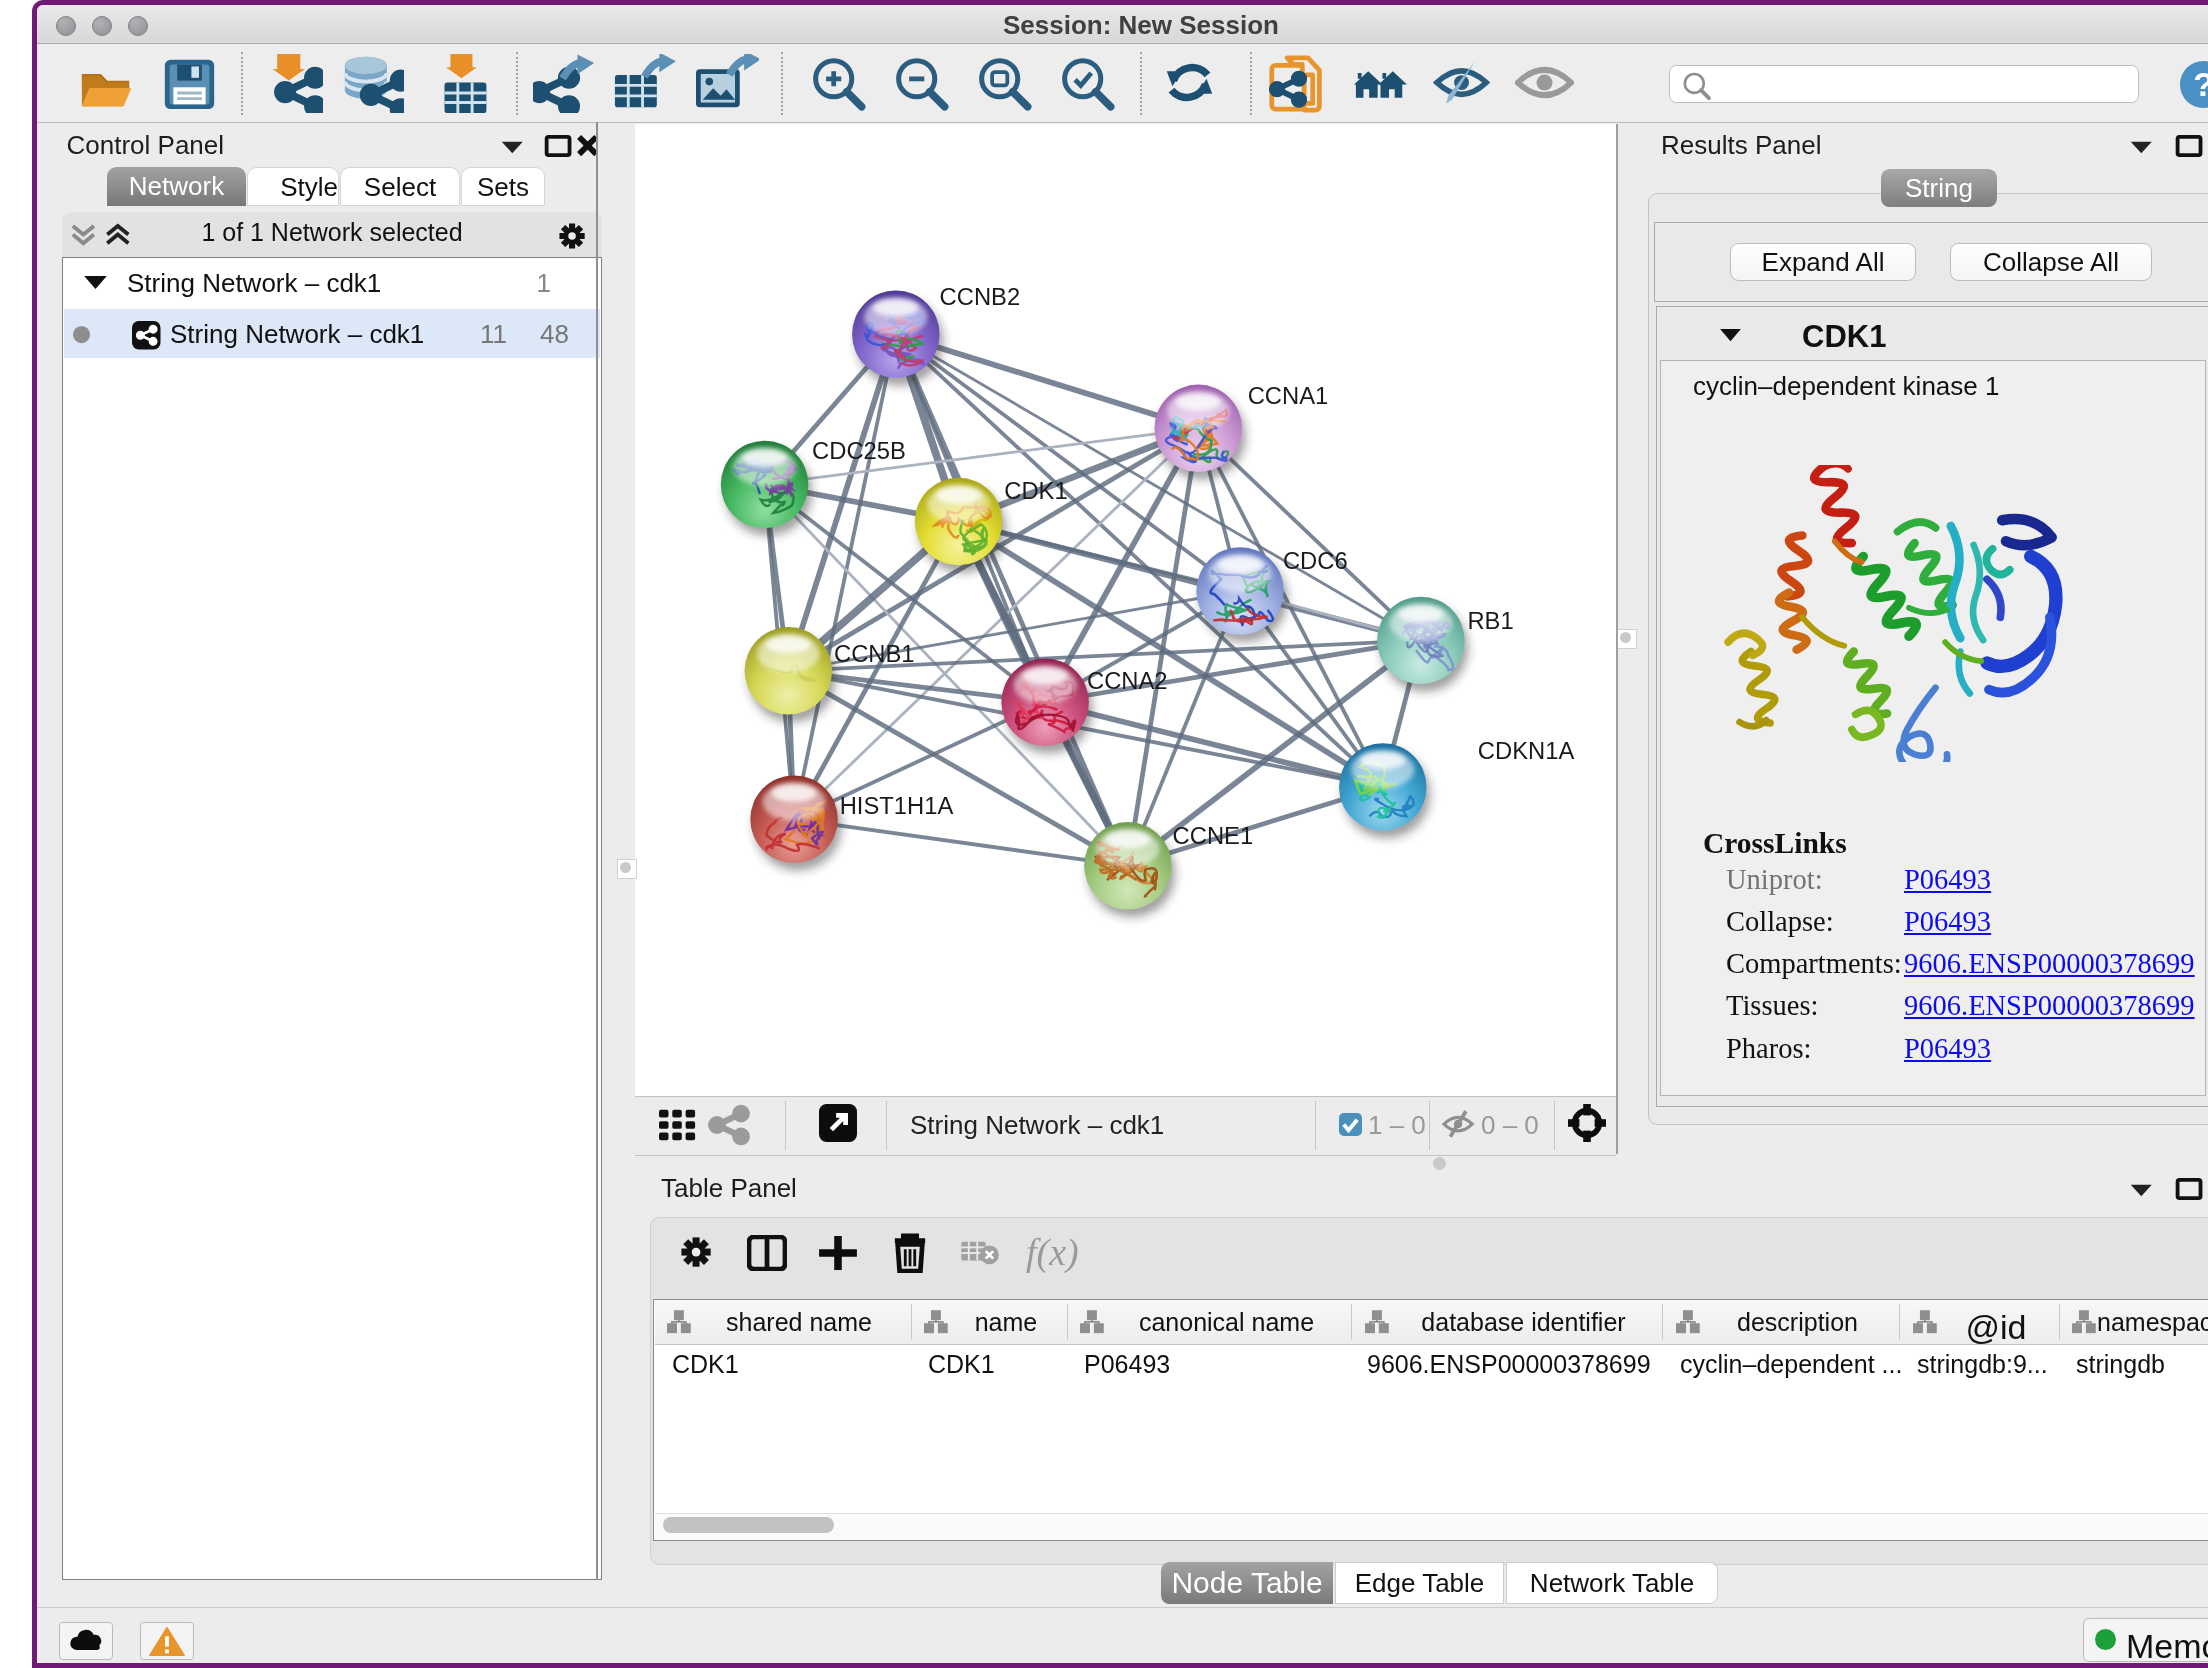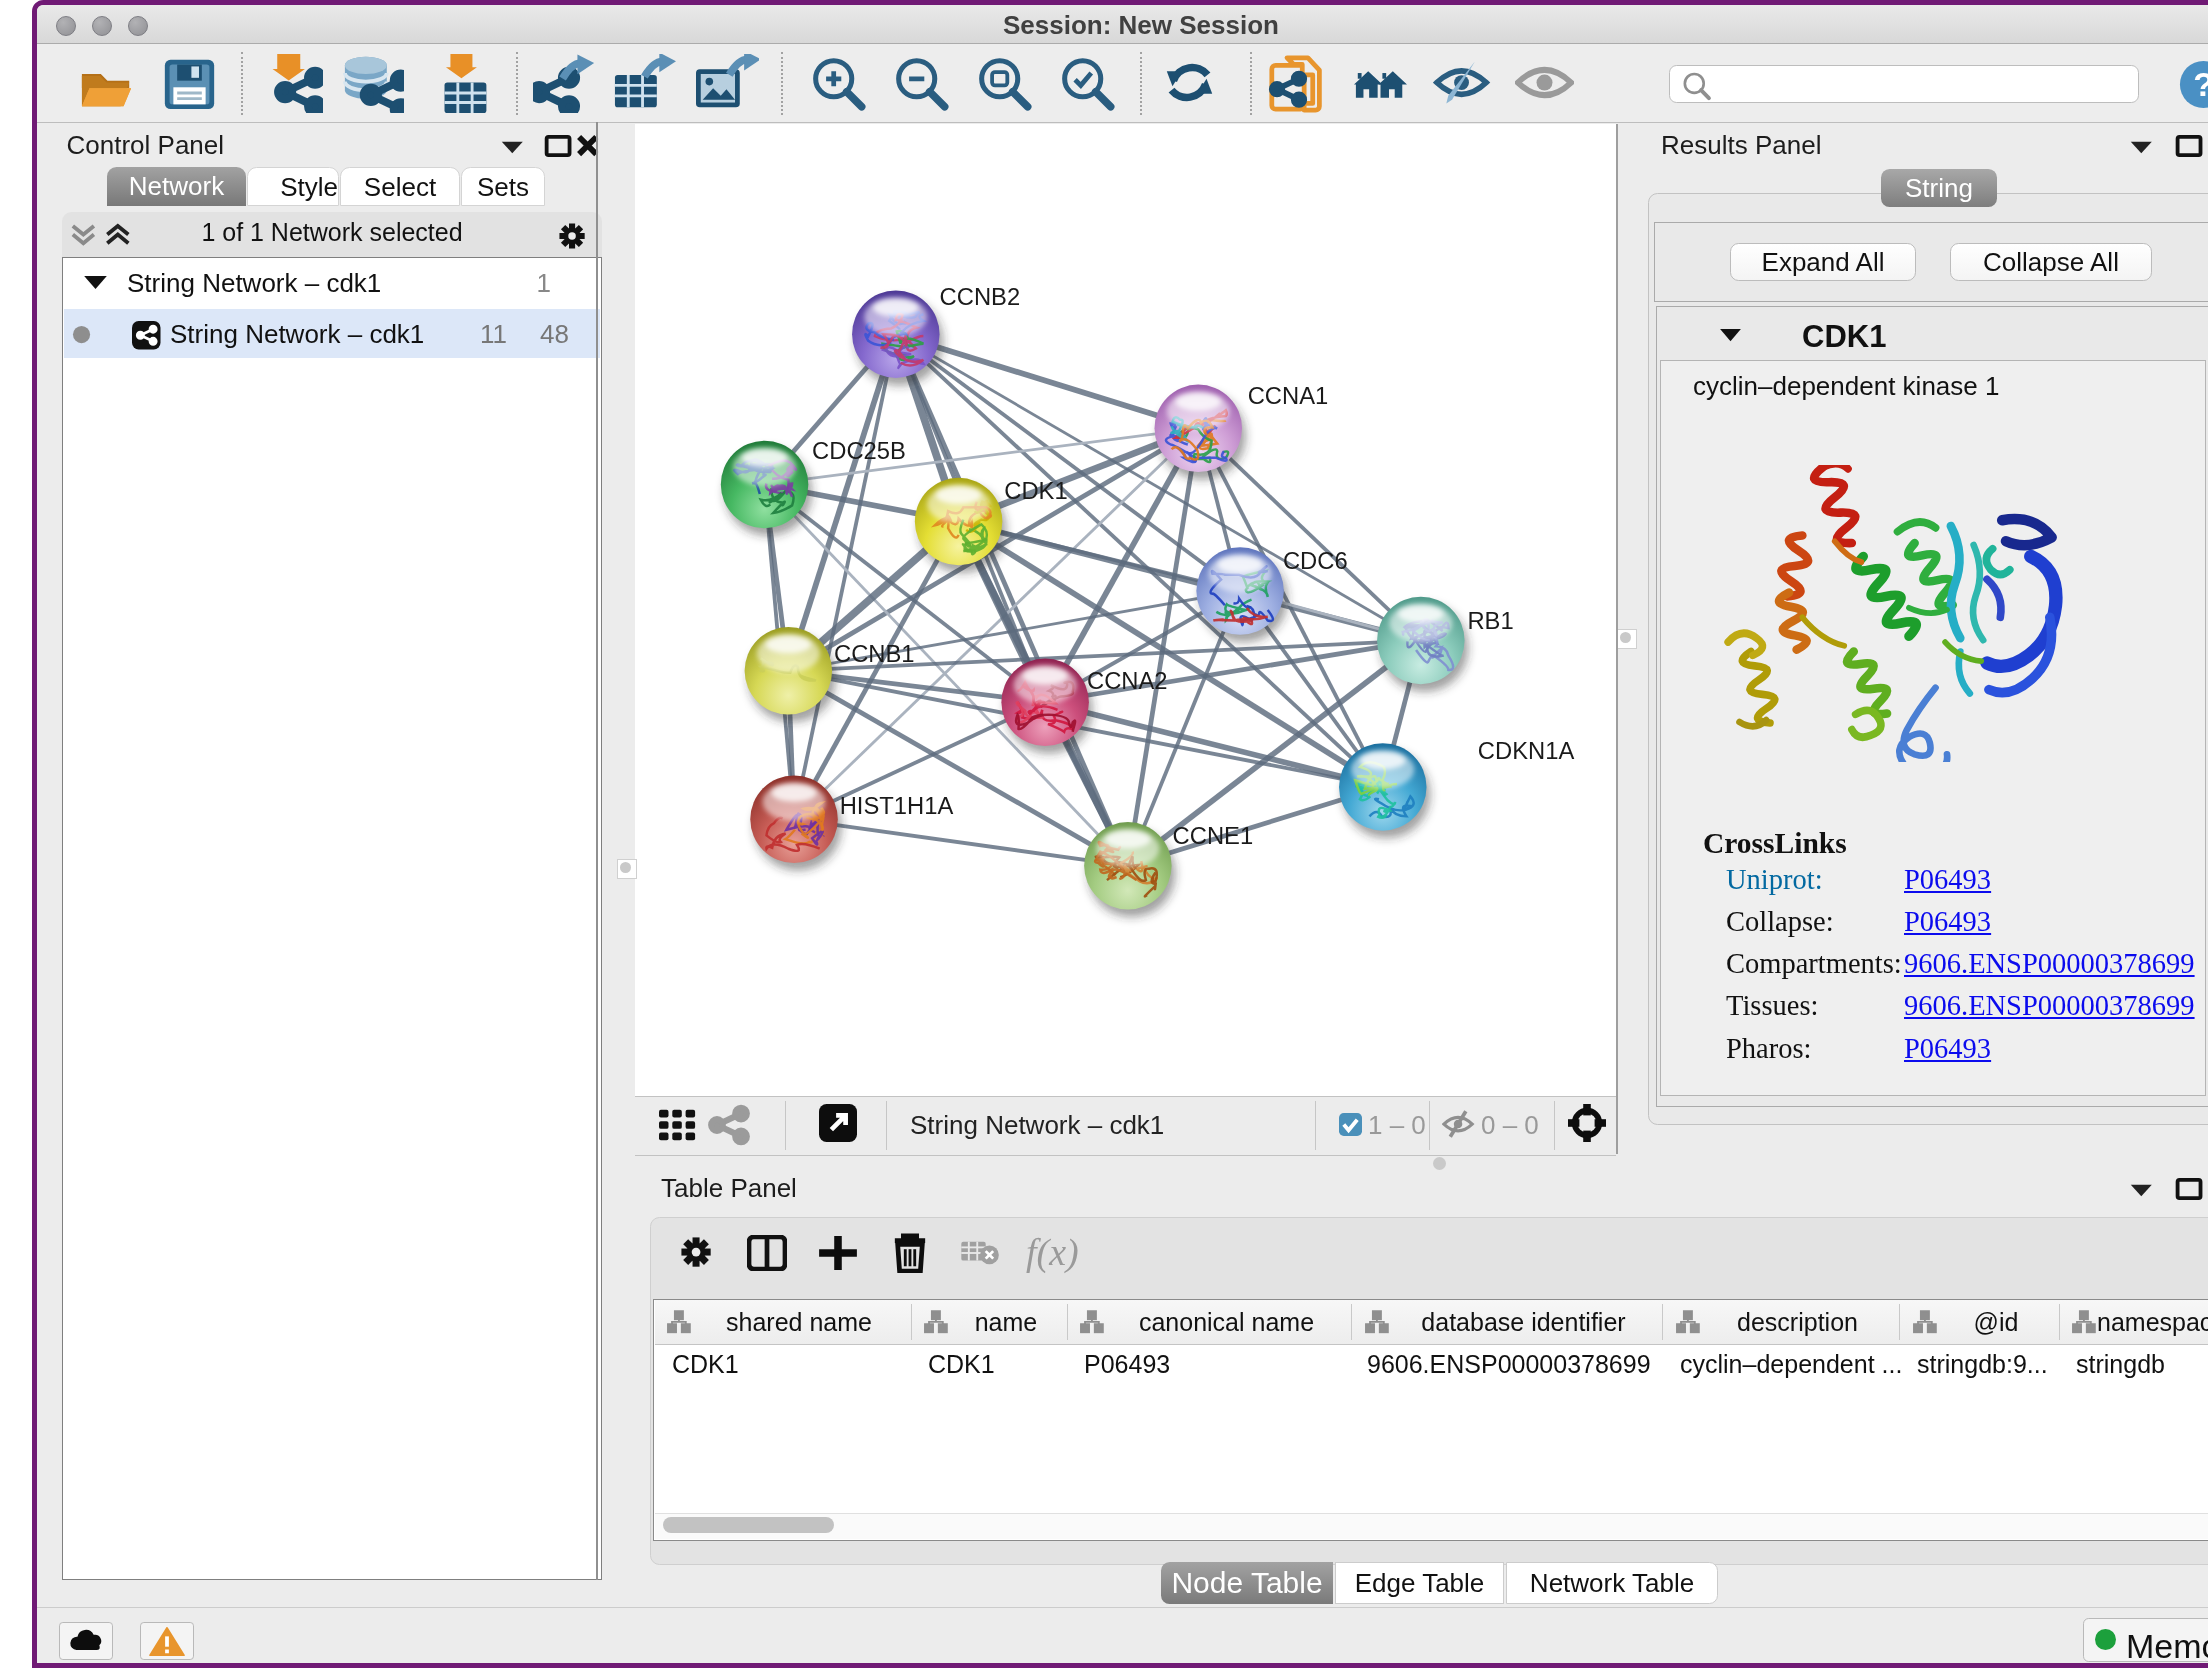--- a/index.html
+++ b/index.html
@@ -588,21 +588,21 @@
       <path d="M356,160 q8,40 -18,64 q-24,22 -46,12" fill="none" stroke="#2a52dd" stroke-width="10" stroke-linecap="round" stroke-linejoin="round"></path>
       <path d="M290,120 q18,16 14,40" fill="none" stroke="#3048c8" stroke-width="8" stroke-linecap="round" stroke-linejoin="round"></path>
       <path d="M296,88 q-12,10 -2,22 q10,10 20,0" fill="none" stroke="#20b49a" stroke-width="8" stroke-linecap="round" stroke-linejoin="round"></path>
       <path d="M130,80 q14,18 28,22" fill="none" stroke="#cf6c14" stroke-width="6" stroke-linecap="round" stroke-linejoin="round"></path>
       <path d="M96,160 q20,24 44,30" fill="none" stroke="#b09c08" stroke-width="6" stroke-linecap="round" stroke-linejoin="round"></path>
       <path d="M208,150 q22,10 40,2" fill="none" stroke="#2fae3e" stroke-width="6" stroke-linecap="round" stroke-linejoin="round"></path>
       <path d="M246,186 q16,18 38,20" fill="none" stroke="#5fae20" stroke-width="6" stroke-linecap="round" stroke-linejoin="round"></path>
       <path d="M236,234 q-18,22 -30,44 q-10,20 8,26 q20,6 16,-12 q-4,-16 -22,-6 q-18,12 -4,30 q12,14 30,8 q16,-6 14,-20" fill="none" stroke="#4a7fd4" stroke-width="7" stroke-linecap="round" stroke-linejoin="round"></path>
     </svg>
 <div class="abs" style="left:1666px;top:822px;font-family:'Liberation Serif',serif;font-size:29.5px;font-weight:bold;color:#111;">CrossLinks</div>
-<div class="abs" style="left:1689px;top:859px;font-family:'Liberation Serif',serif;font-size:28.5px;color:#0369a1;">Uniprot:</div>
+<div class="abs" style="left:1689px;top:859px;font-family:'Liberation Serif',serif;font-size:28.5px;color:#737373;">Uniprot:</div>
 <div class="abs" style="left:1867px;top:859px;font-family:'Liberation Serif',serif;font-size:28.5px;"><span style="color:#0b0bee;text-decoration:underline;">P06493</span></div>
 <div class="abs" style="left:1689px;top:901px;font-family:'Liberation Serif',serif;font-size:28.5px;color:#111;">Collapse:</div>
 <div class="abs" style="left:1867px;top:901px;font-family:'Liberation Serif',serif;font-size:28.5px;"><span style="color:#0b0bee;text-decoration:underline;">P06493</span></div>
 <div class="abs" style="left:1689px;top:943px;font-family:'Liberation Serif',serif;font-size:28.5px;color:#111;">Compartments:</div>
 <div class="abs" style="left:1867px;top:943px;font-family:'Liberation Serif',serif;font-size:28.5px;"><span style="color:#0b0bee;text-decoration:underline;">9606.ENSP00000378699</span></div>
 <div class="abs" style="left:1689px;top:985px;font-family:'Liberation Serif',serif;font-size:28.5px;color:#111;">Tissues:</div>
 <div class="abs" style="left:1867px;top:985px;font-family:'Liberation Serif',serif;font-size:28.5px;"><span style="color:#0b0bee;text-decoration:underline;">9606.ENSP00000378699</span></div>
 <div class="abs" style="left:1689px;top:1028px;font-family:'Liberation Serif',serif;font-size:28.5px;color:#111;">Pharos:</div>
 <div class="abs" style="left:1867px;top:1028px;font-family:'Liberation Serif',serif;font-size:28.5px;"><span style="color:#0b0bee;text-decoration:underline;">P06493</span></div>
 <div class="abs ptitle" style="left:624px;top:1168px;">Table Panel</div>
@@ -707,21 +707,21 @@
 <div class="abs" style="left:1663px;top:1303px;width:195px;text-align:center;font-size:25px;color:#111;white-space:nowrap;overflow:hidden;">description</div>
 <div class="abs" style="left:1862px;top:1299px;width:0;height:36px;border-left:1.9px solid #c9c9c9;"></div>
 <svg style="position:absolute;left:1876px;top:1305px" width="28.5" height="27" viewBox="0 0 30 28">
       <g fill="#8f8f8f" stroke="#8f8f8f" stroke-width="1.9">
         <rect x="8.267499999999998" y="1" width="8.549999999999999" height="8.549999999999999"></rect>
         <rect x="1" y="14.68" width="8.549999999999999" height="8.549999999999999"></rect>
         <rect x="15.534999999999998" y="14.68" width="8.549999999999999" height="8.549999999999999"></rect>
         <path fill="none" d="M12.542499999999999,9.549999999999999 v2.8215 M5.2749999999999995,14.68 v-2.3085 h14.534999999999998 v2.3085"></path>
       </g>
     </svg>
-<div class="abs" style="left:1900px;top:1303px;width:118px;text-align:center;font-size:25px;color:#111;white-space:nowrap;overflow:hidden;">@id</div>
+<div class="abs" style="left:1900px;top:1303px;width:118px;text-align:center;font-size:34px;color:#111;white-space:nowrap;overflow:hidden;">@id</div>
 <div class="abs" style="left:2022px;top:1299px;width:0;height:36px;border-left:1.9px solid #c9c9c9;"></div>
 <svg style="position:absolute;left:2035px;top:1305px" width="28.5" height="27" viewBox="0 0 30 28">
       <g fill="#8f8f8f" stroke="#8f8f8f" stroke-width="1.9">
         <rect x="8.267499999999998" y="1" width="8.549999999999999" height="8.549999999999999"></rect>
         <rect x="1" y="14.68" width="8.549999999999999" height="8.549999999999999"></rect>
         <rect x="15.534999999999998" y="14.68" width="8.549999999999999" height="8.549999999999999"></rect>
         <path fill="none" d="M12.542499999999999,9.549999999999999 v2.8215 M5.2749999999999995,14.68 v-2.3085 h14.534999999999998 v2.3085"></path>
       </g>
     </svg>
 <div class="abs" style="left:2060px;top:1303px;width:125px;text-align:center;font-size:25px;color:#111;white-space:nowrap;overflow:hidden;">namespace</div>

